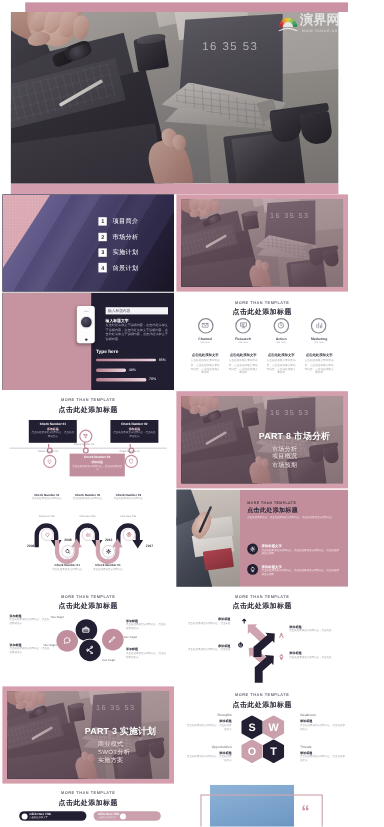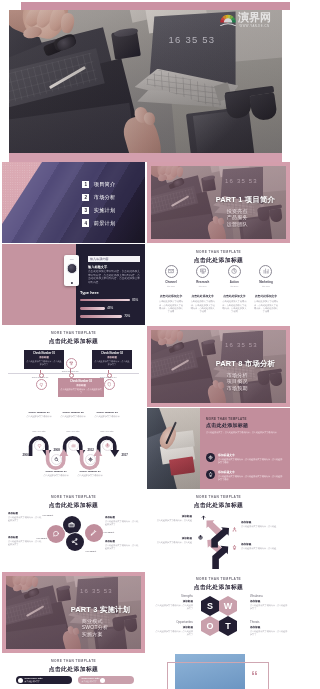--- a/index.html
+++ b/index.html
@@ -154,21 +154,21 @@
 .ts-year{font-size:12.5px;font-weight:bold;color:#e08ba4;letter-spacing:1px;
   line-height:13px;}
 .ts-cn{font-size:19px;font-weight:bold;color:#fff;letter-spacing:0px;
   line-height:21px;margin-top:1px;}
 .ts-pp{font-size:18.5px;font-weight:normal;letter-spacing:0.2px;line-height:20px;margin-top:0px;}
 .ts-pp .a{color:#dd8aa1;}
 .ts-pp .b{color:#eeeeee;}
 .ts-photo .laptime{font-size:9.5px;}
 
 
-.wm{position:absolute;left:220px;top:12px;display:flex;align-items:flex-start;z-index:20;
+.wm{position:absolute;left:232px;top:12px;display:flex;align-items:flex-start;z-index:20;
   opacity:.80;}
 .wm svg{display:block;}
 .wm .wmtxtbox{margin-left:2px;margin-top:0px;}
 .wm .wmtxt{font-size:11px;color:#f4f4f4;font-weight:bold;letter-spacing:0px;
   line-height:11.5px;}
 .wm .wmsub{font-size:2.8px;color:#eeeeee;letter-spacing:.55px;line-height:4px;margin-top:0.5px;
   text-align:center;}
 
 
 .w{background:#fff;}
@@ -521,28 +521,20 @@
   <div class="fg2"></div>
   <div class="fg3"></div>
   <div class="fg4"></div>
   <div class="wband2"></div>
   <div class="wband"></div>
   <div class="wface"></div>
   <div class="tint"></div>
 </div>
     <div class="veil"></div>
   </div>
-  <div class="txt">
-    <div class="ptitle"><span>PART 1</span>&nbsp;<span>项目简介</span></div>
-    <div class="plines">
-      <div class="pline">投资亮点</div>
-      <div class="pline">产品服务</div>
-      <div class="pline">运营团队</div>
-    </div>
-  </div>
 </div>
 <div class="slide" id="phone">
   <div class="pinkblk"></div>
   <div class="dev">
     <div class="spk"></div>
     <div class="cam"></div>
     <div class="btn"></div>
   </div>
   <div class="inp">
         <span>输入标题内容</span>

